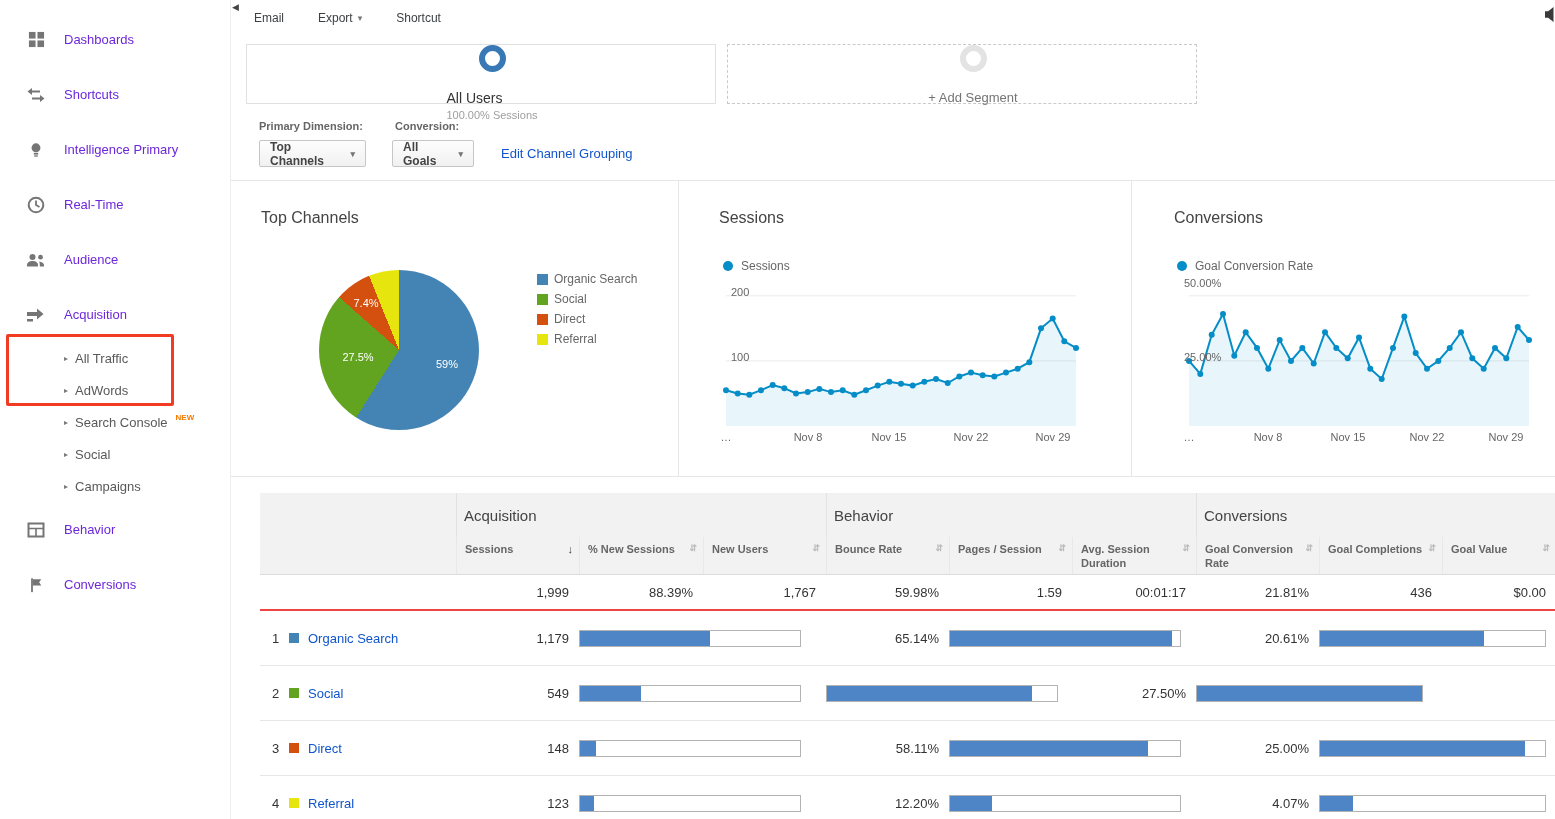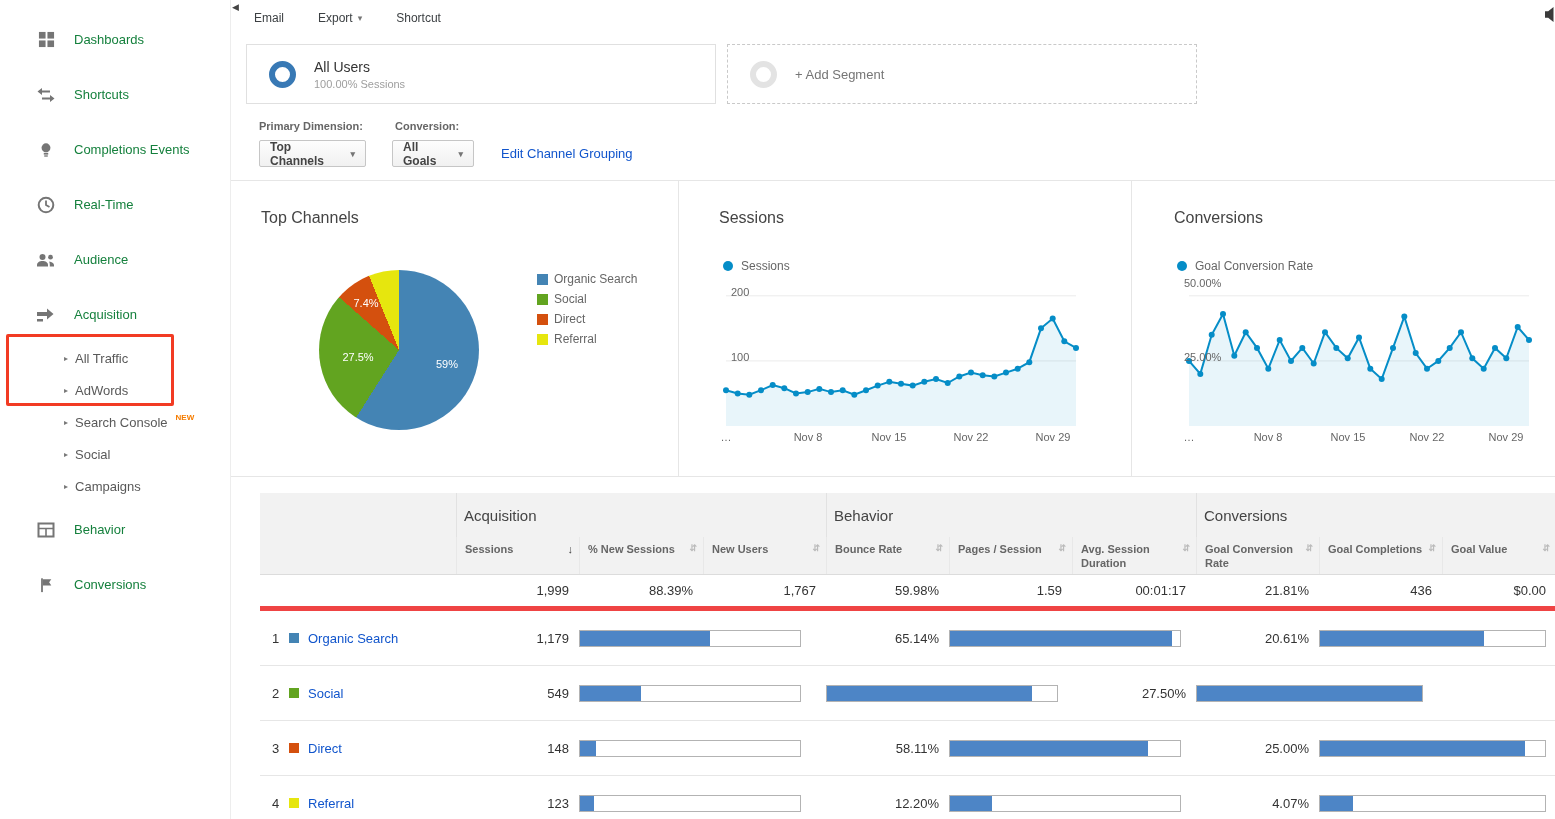--- a/index.html
+++ b/index.html
@@ -6,22 +6,22 @@
   html,body { width:1555px; height:819px; overflow:hidden; background:#fff;
     font-family:"Liberation Sans", sans-serif; font-size:13px; color:#333; }
   .app { display:flex; width:1555px; height:819px; }
 
   
   .sidebar { flex:0 0 230px; width:230px; padding-top:12px; position:relative; background:#fff; }
   .search-box { margin:0 16px 10px 14px; height:30px; border:1px solid #c9c9c9; border-radius:2px;
     display:flex; align-items:center; padding:0 8px; gap:7px; background:#fff; }
   .search-box input { border:none; outline:none; flex:1; font-size:12px; color:#666; font-family:inherit; min-width:0; }
   .search-box input::placeholder { color:#9e9e9e; }
-  .nav-item { display:flex; align-items:center; gap:18px; height:55px; padding-left:36px;
-    cursor:pointer; color:#15803d; font-size:13px; }
+  .nav-item { display:flex; align-items:center; gap:18px; height:55px; padding-left:26px;
+    cursor:pointer; color:#6d28d9; font-size:13px; }
   .nav-item .nicon { width:20px; height:20px; display:flex; align-items:center; justify-content:center; }
   .subnav-overview { padding-left:64px; height:30px; display:flex; align-items:center;
     font-weight:bold; color:#2b2b2b; font-size:13px; cursor:pointer; }
   .subnav-item { padding-left:64px; height:32px; display:flex; align-items:center;
     color:#595959; font-size:13px; gap:7px; cursor:pointer; }
   .subnav-item .tri { color:#777; font-size:8px; }
   .badge-new { color:#f57c00; font-size:8px; font-weight:bold; position:relative; top:-5px; margin-left:1px; }
   .annotation { position:absolute; left:6px; top:334px; width:168px; height:72px;
     border:3px solid #f23b23; border-radius:2px; pointer-events:none; }
 
@@ -29,21 +29,21 @@
   .main { flex:1; position:relative; border-left:1px solid #ededed; }
   .collapse-arrow { position:absolute; left:1px; top:2px; font-size:9px; color:#444; cursor:pointer; }
   .speaker { position:absolute; right:-6px; top:6px; }
   .toolbar { height:36px; display:flex; align-items:center; padding-left:23px; gap:34px;
     font-size:12px; color:#3c4043; }
   .toolbar .titem { cursor:pointer; display:inline-flex; align-items:center; gap:5px; }
   .caret { font-size:9px; color:#757575; }
 
   .segments { margin:8px 0 0 15px; display:flex; gap:11px; }
   .segment-card { width:470px; height:60px; border:1px solid #e0e0e0; display:flex; align-items:center;
-    padding-left:22px; gap:18px; background:#fff; cursor:pointer; }
+    padding-left:22px; gap:18px; background:#fff; cursor:pointer;flex-direction:column; }
   .segment-card.dashed { border:1px dashed #c9c9c9; }
   .segment-donut { width:27px; height:27px; border-radius:50%; border:6px solid #3879b5; flex:0 0 auto; }
   .segment-donut.gray { border-color:#e3e3e3; }
   .segment-title { font-size:14px; color:#333; }
   .segment-sub { font-size:11px; color:#9e9e9e; margin-top:3px; }
   .add-label { font-size:13px; color:#757575; }
 
   .controls { margin:16px 0 0 28px; }
   .controls-labels { font-size:11px; font-weight:bold; color:#666; margin-bottom:8px; }
   .controls-labels .lab1 { display:inline-block; width:133px; }
@@ -82,21 +82,21 @@
     grid-template-columns:196px 123px 124px 123px 123px 123px 124px 123px 123px 114px; }
   .thead-group { background:#f2f2f2; height:44px; }
   .thead-cols  { background:#f2f2f2; height:38px; border-bottom:1px solid #dcdcdc; }
   .tgroup { font-size:15px; color:#444; display:flex; align-items:center; padding-left:7px;
     border-left:1px solid #e2e2e2; grid-column:span 3; }
   .th { font-size:11px; font-weight:bold; color:#666; padding:6px 6px 0 8px;
     border-left:1px solid #e8e8e8; display:flex; justify-content:space-between;
     line-height:1.25; cursor:pointer; }
   .sort-active { color:#444; font-size:11px; flex:0 0 auto; }
   .sort-idle { color:#bbb; font-size:9px; flex:0 0 auto; }
-  .trow.totals { height:36px; border-bottom:5px solid #ef4444; background:#fff; }
+  .trow.totals { height:36px; border-bottom:2px solid #ef4444; background:#fff; }
   .num { display:flex; align-items:center; justify-content:flex-end; padding-right:10px;
     color:#333; font-size:13px; }
   .tdata { height:55px; border-bottom:1px solid #e6e6e6; }
   .labcell { display:flex; align-items:center; padding-left:12px; gap:9px; }
   .rank { color:#333; min-width:8px; }
   .sq10 { width:10px; height:10px; display:inline-block; flex:0 0 auto; }
   .chan { color:#1155cc; cursor:pointer; text-decoration:none; }
   .barcell { display:flex; align-items:center; grid-column:span 2; }
   .bar-track { border:1px solid #b3b3b3; height:17px; background:#fff; }
   .bar-a { width:222px; } .bar-b { width:232px; } .bar-c { width:227px; }
@@ -130,21 +130,21 @@
           <span>Shortcuts</span>
         </div>
         <div class="nav-item">
           <span class="nicon">
             <svg width="16" height="18" viewBox="0 0 18 18" fill="#757575">
               <circle cx="9" cy="6.5" r="5"></circle>
               <rect x="6.5" y="12.2" width="5" height="2"></rect>
               <rect x="7" y="15" width="4" height="1.5"></rect>
             </svg>
           </span>
-          <span>Completions Events</span>
+          <span>Intelligence Primary</span>
         </div>
         <div class="nav-item">
           <span class="nicon">
             <svg width="18" height="18" viewBox="0 0 18 18">
               <circle cx="9" cy="9" r="7.3" fill="none" stroke="#757575" stroke-width="2"></circle>
               <path d="M9 4.5V9l3.5 2" fill="none" stroke="#757575" stroke-width="1.8"></path>
             </svg>
           </span>
           <span>Real-Time</span>
         </div>

